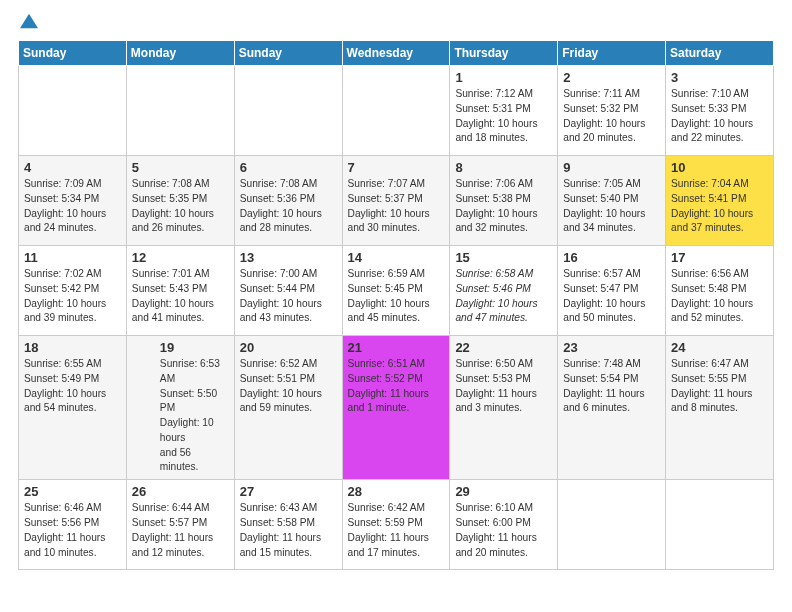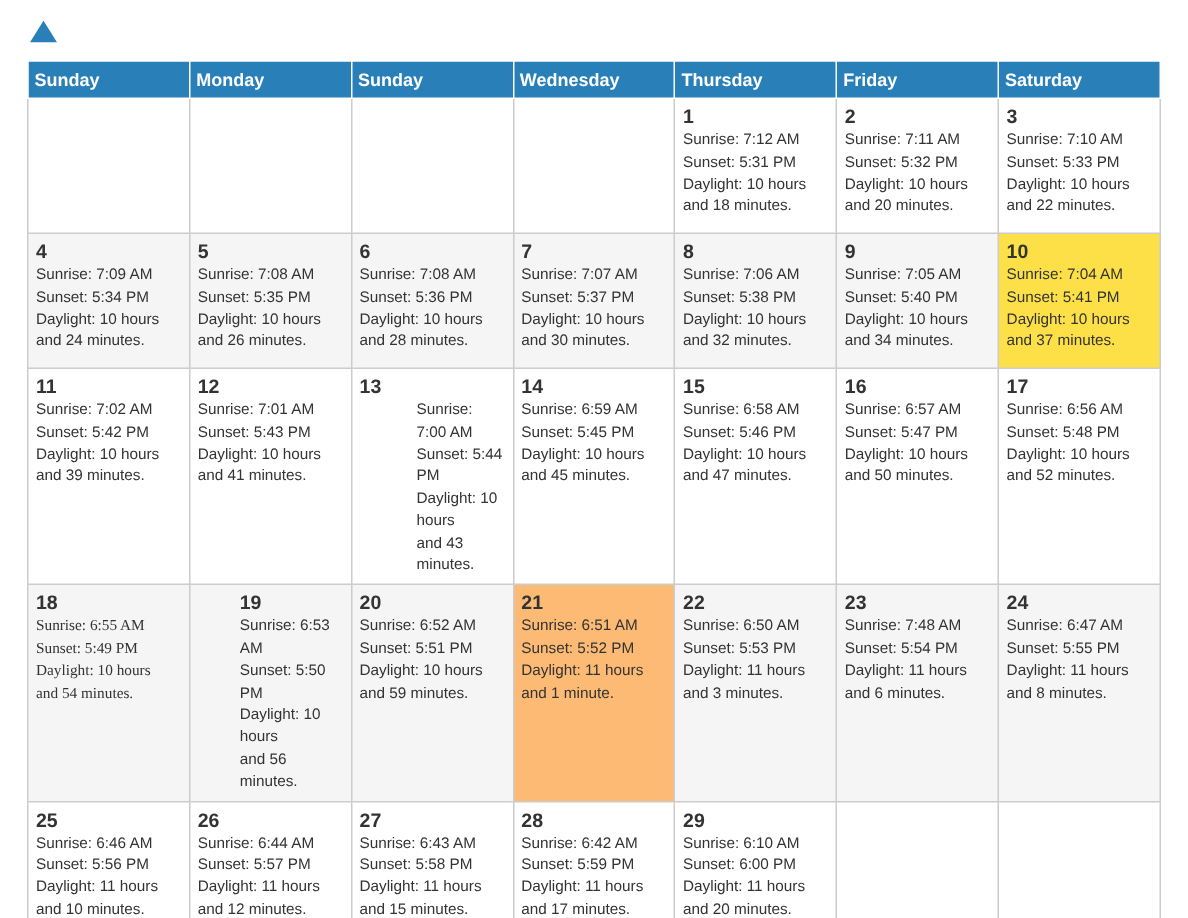--- a/index.html
+++ b/index.html
@@ -216,35 +216,35 @@
           </td>
           <td>
             <div class="day-num">12</div>
             <div class="day-info" style="white-space: pre-line;">Sunrise: 7:01 AM
 Sunset: 5:43 PM
 Daylight: 10 hours
 and 41 minutes.</div>
           </td>
           <td>
             <div class="day-num">13</div>
-            <div class="day-info" style="white-space: pre-line; margin-left: 38px;">Sunrise: 7:00 AM
+            <div class="day-info" style="white-space: pre-line;">Sunrise: 7:00 AM
 Sunset: 5:44 PM
 Daylight: 10 hours
 and 43 minutes.</div>
           </td>
           <td>
             <div class="day-num">14</div>
             <div class="day-info" style="white-space: pre-line;">Sunrise: 6:59 AM
 Sunset: 5:45 PM
 Daylight: 10 hours
 and 45 minutes.</div>
           </td>
           <td>
             <div class="day-num">15</div>
-            <div class="day-info" style="white-space: pre-line;">Sunrise: 6:58 AM
+            <div class="day-info" style="white-space: pre-line; font-style: italic;">Sunrise: 6:58 AM
 Sunset: 5:46 PM
 Daylight: 10 hours
 and 47 minutes.</div>
           </td>
           <td>
             <div class="day-num">16</div>
             <div class="day-info" style="white-space: pre-line;">Sunrise: 6:57 AM
 Sunset: 5:47 PM
 Daylight: 10 hours
 and 50 minutes.</div>
@@ -253,40 +253,40 @@
             <div class="day-num">17</div>
             <div class="day-info" style="white-space: pre-line;">Sunrise: 6:56 AM
 Sunset: 5:48 PM
 Daylight: 10 hours
 and 52 minutes.</div>
           </td>
         </tr>
         <tr>
           <td style="background: rgb(245, 245, 245);">
             <div class="day-num">18</div>
-            <div class="day-info" style="white-space: pre-line; font-family: Liberation Serif, serif;">Sunrise: 6:55 AM
+            <div class="day-info" style="white-space: pre-line;">Sunrise: 6:55 AM
 Sunset: 5:49 PM
 Daylight: 10 hours
 and 54 minutes.</div>
           </td>
           <td style="background: rgb(245, 245, 245); padding-left: 33px;">
             <div class="day-num">19</div>
             <div class="day-info" style="white-space: pre-line;">Sunrise: 6:53 AM
 Sunset: 5:50 PM
 Daylight: 10 hours
 and 56 minutes.</div>
           </td>
           <td style="background: rgb(245, 245, 245);">
             <div class="day-num">20</div>
             <div class="day-info" style="white-space: pre-line;">Sunrise: 6:52 AM
 Sunset: 5:51 PM
 Daylight: 10 hours
 and 59 minutes.</div>
           </td>
-          <td style="background: #fdba74;">
+          <td style="background: #d946ef;">
             <div class="day-num">21</div>
             <div class="day-info" style="white-space: pre-line;">Sunrise: 6:51 AM
 Sunset: 5:52 PM
 Daylight: 11 hours
 and 1 minute.</div>
           </td>
           <td style="background: rgb(245, 245, 245);">
             <div class="day-num">22</div>
             <div class="day-info" style="white-space: pre-line;">Sunrise: 6:50 AM
 Sunset: 5:53 PM

